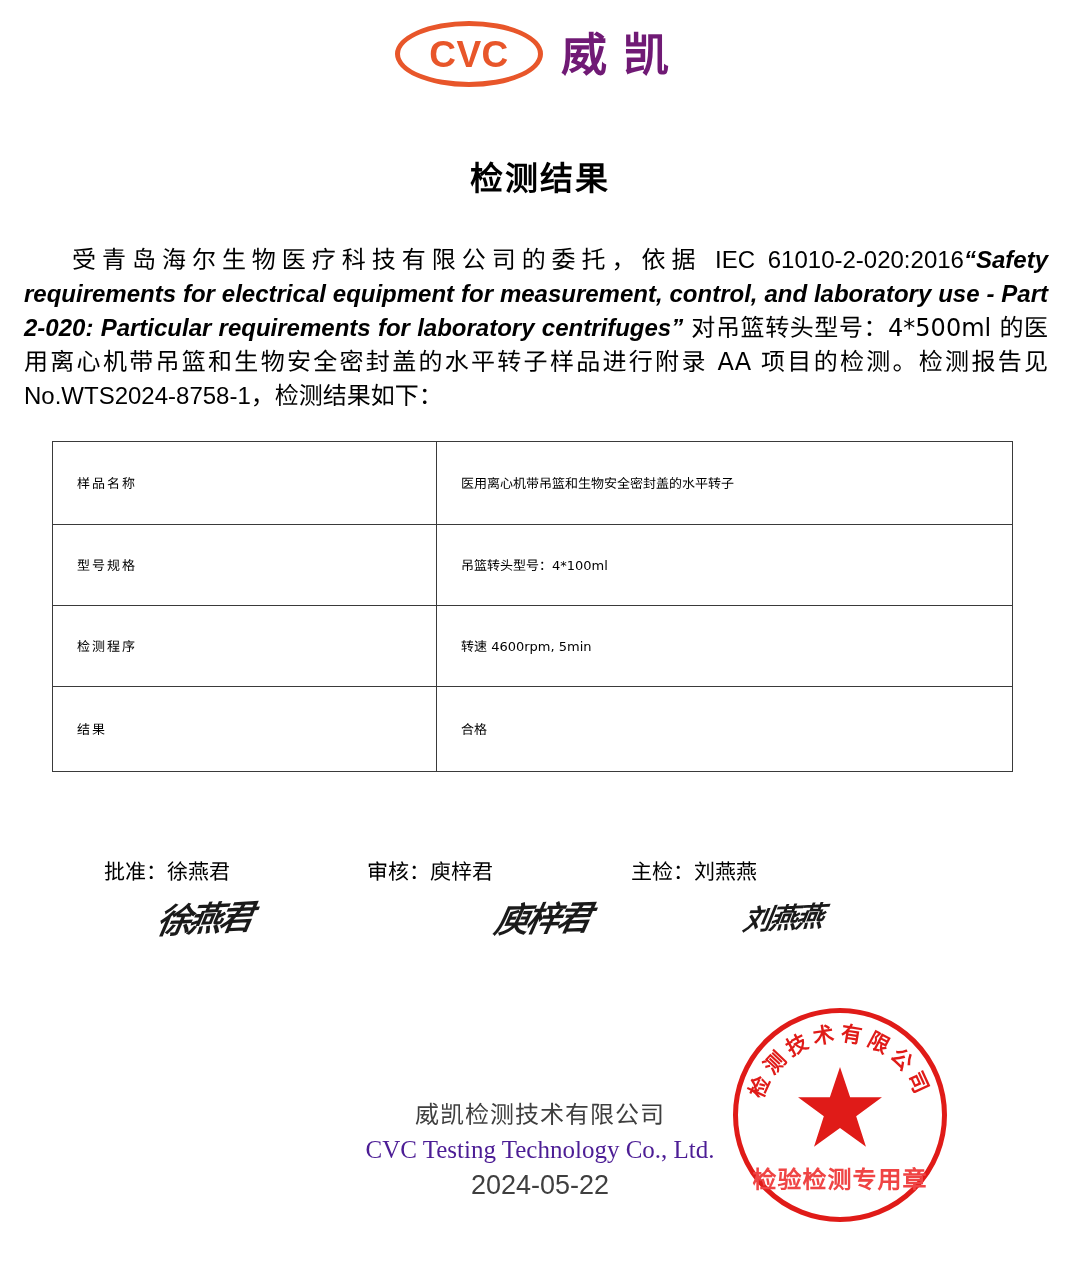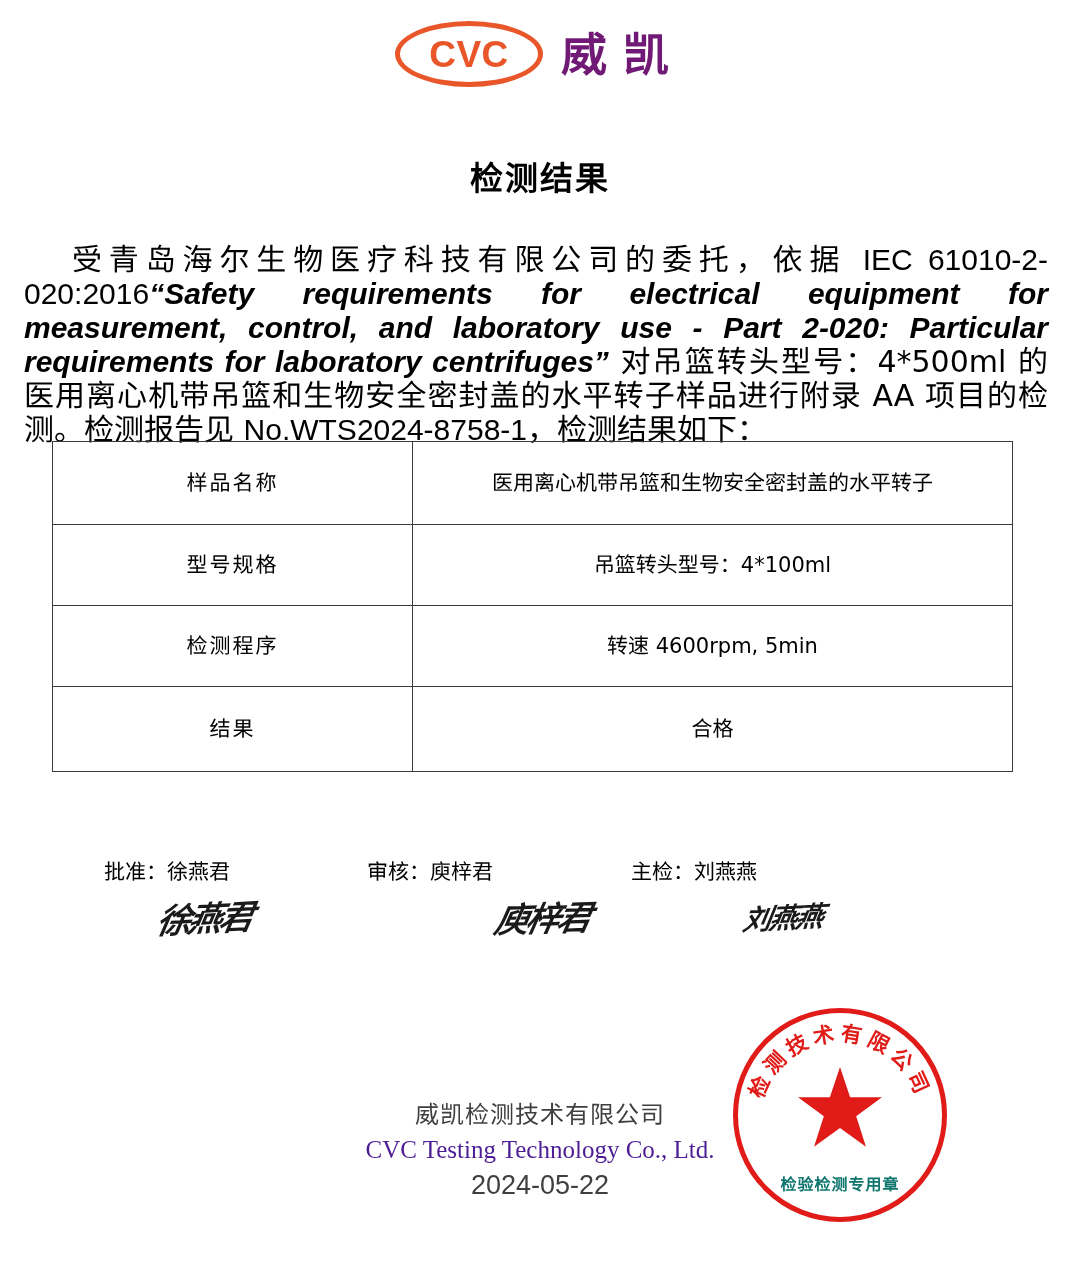--- a/index.html
+++ b/index.html
@@ -70,21 +70,21 @@
     letter-spacing: 2px;
   }
 
   
   .body-para {
     position: absolute;
     top: 243px;
     left: 24px;
     width: 1024px;
     font-family: "DejaVu Sans", "Liberation Sans", sans-serif;
-    font-size: 30px;
+    font-size: 24px;
     line-height: 34px;
     text-align: justify;
     text-justify: inter-character;
     text-indent: 48px;
   }
   .body-para .std {
     font-family: "Liberation Sans", sans-serif;
   }
   .body-para .std-title {
     font-family: "Liberation Sans", sans-serif;
@@ -96,26 +96,25 @@
   .result-table {
     position: absolute;
     top: 441px;
     left: 52px;
     width: 961px;
     border-collapse: collapse;
     table-layout: fixed;
   }
   .result-table td {
     border: 1.4px solid #3a3a3a;
-    text-align: center;
     vertical-align: middle;
     font-family: "DejaVu Sans", "Liberation Sans", sans-serif;
-    font-size: 21px;
+    font-size: 13px;
     line-height: 31px;
-    padding: 6px 12px;
+    padding: 6px 24px;
   }
   .result-table td.label-cell {
     width: 335px;
     letter-spacing: 2px;
   }
   .result-table tr.r1 td { height: 70px; }
   .result-table tr.r2 td { height: 68px; }
   .result-table tr.r3 td { height: 68px; }
   .result-table tr.r4 td { height: 72px; }
   .result-table tr.r5 td { height: 72px; }
@@ -243,23 +242,23 @@
                        80.2% 92.7%, 50% 70.8%, 19.8% 92.7%, 31.2% 57.3%,
                        1.2% 35.3%, 38.2% 35.3%);
   }
   .seal-bottom {
     position: absolute;
     left: 0;
     right: 0;
     bottom: 22px;
     text-align: center;
     font-family: "DejaVu Sans", sans-serif;
-    font-size: 16px;
-    font-weight: 700;
-    color: #0f766e;
+    font-size: 24px;
+    font-weight: 700;
+    color: #ef4444;
     letter-spacing: 1px;
   }
 </style>
 </head>
 <body>
 
 <div class="logo-band">
   <div class="logo-oval">
     <span>CVC</span>
   </div>

